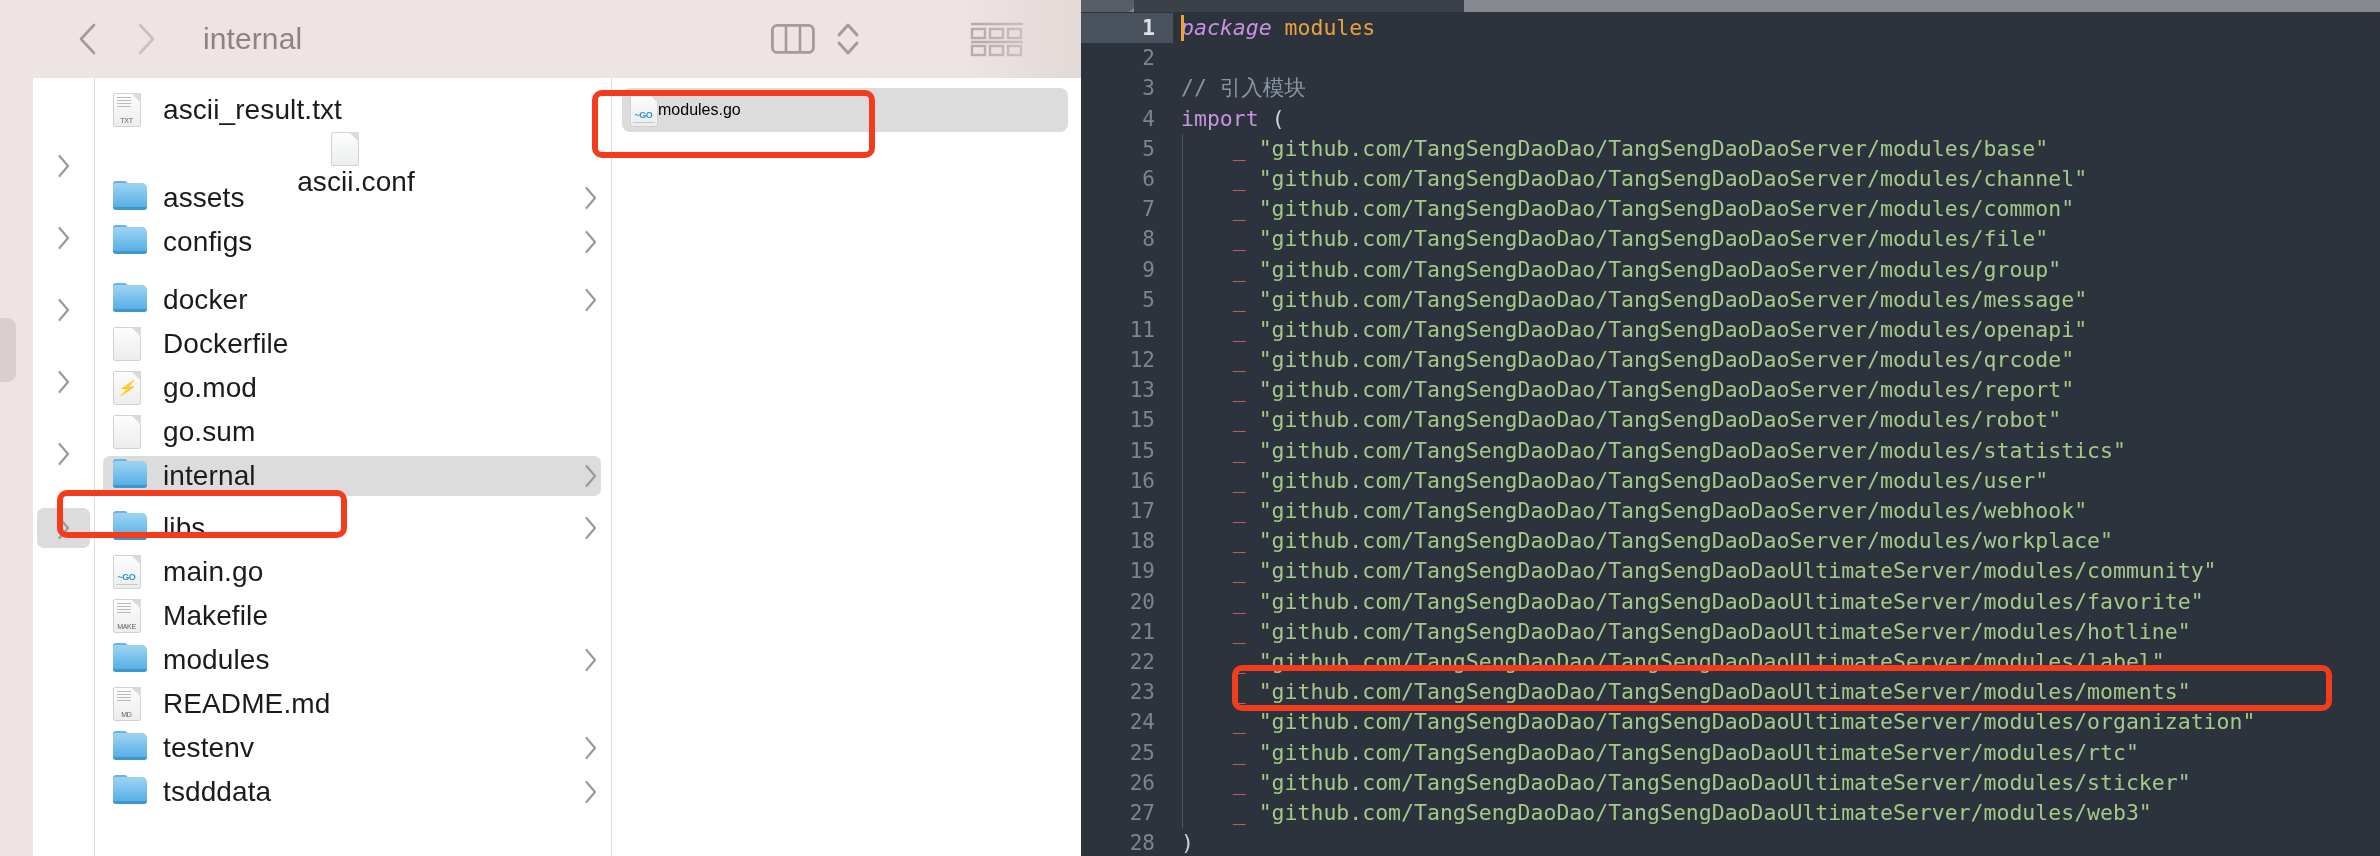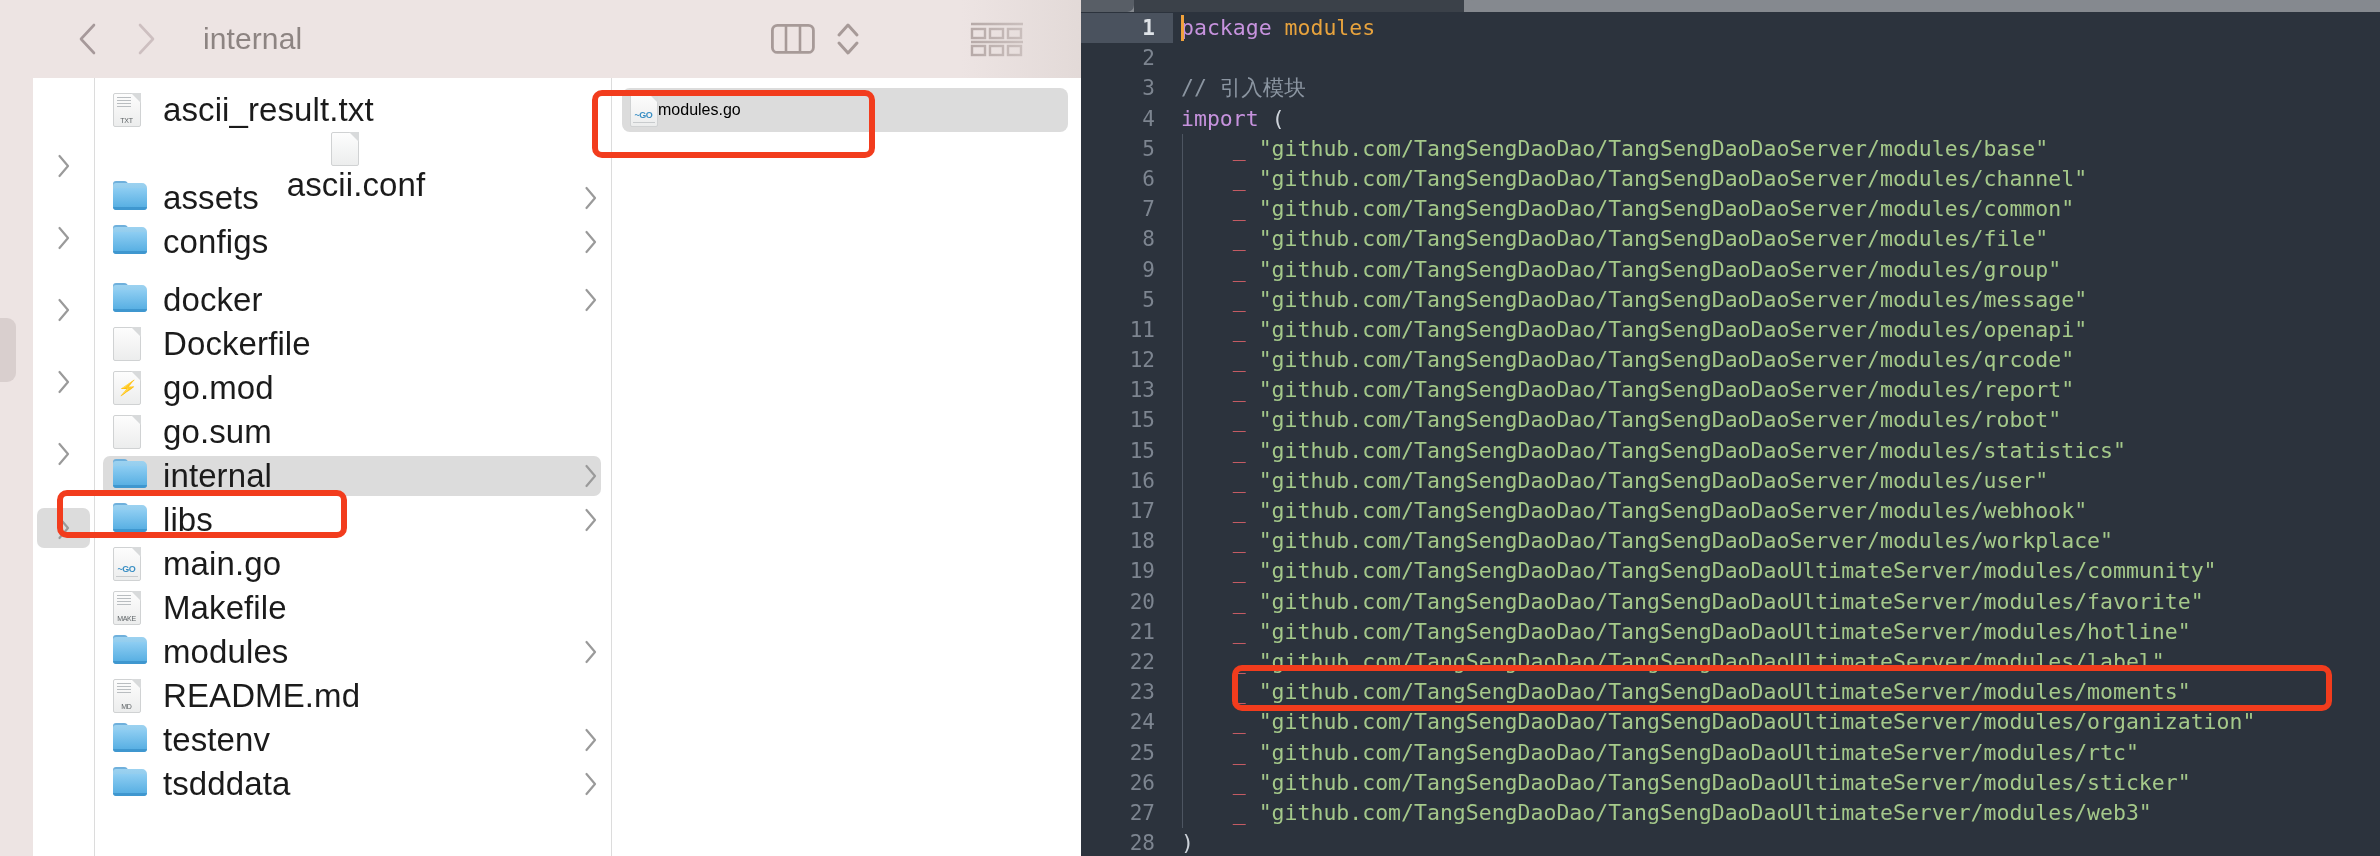--- a/index.html
+++ b/index.html
@@ -90,21 +90,21 @@
     padding: 0 12px 0 18px;
     position: relative;
   }
   .row.selected { }
   .row .sel-bg {
     position: absolute; left: 8px; right: 10px; top: 2px; bottom: 2px;
     background: #dcdcdc; border-radius: 7px;
   }
   .row .ricon { width: 34px; height: 34px; flex: 0 0 34px; margin-right: 16px; position: relative; z-index: 2; }
   .row .rname {
-    font-size: 33px; color: #1b1b1b; white-space: nowrap;
+    font-size: 28px; color: #1b1b1b; white-space: nowrap;
     position: relative; z-index: 2; letter-spacing: 0.1px;
   }
   .row .rchev { margin-left: auto; position: relative; z-index: 2; display: flex; align-items: center; }
 
   
   .col-prev .prow { height: 44px; display: flex; align-items: center; justify-content: center; position: relative; }
   .col-prev .prow .pbg {
     position: absolute; left: 4px; right: 4px; top: 2px; bottom: 2px;
     background: #dcdcdc; border-radius: 7px;
   }
@@ -170,21 +170,21 @@
   .gutter.active-num { color: #dfe3e8; font-weight: bold; }
   .ln-hl {
     position: absolute; left: 0; top: 0; width: 92px; height: 30.2px;
     background: #4a525e;
   }
   .indent-guide {
     position: absolute; left: 101px; top: 0; width: 1px; height: 30.2px;
     background: #4d5561;
   }
   .ctext { position: relative; z-index: 2; padding-left: 8px; }
-  .k-pkg   { color: #c793de; }
+  .k-pkg   { color: #c793de; font-style: italic; }
   .k-kw    { color: #c793de; }
   .k-name  { color: #e8a33d; }
   .k-cmt   { color: #8b95a1; }
   .k-str   { color: #a5c98a; }
   .k-blank { color: #e0636b; }
   .k-punc  { color: #cdd3da; }
   .cursor {
     position: absolute; left: 100px; top: 2px;
     width: 3px; height: 26px; background: #f0a23c; z-index: 3;
   }
@@ -455,21 +455,21 @@
                 <div class="front"></div>
               </div>
             </div>
             <div class="rname">internal</div>
             <div class="rchev">
               <svg width="16" height="26" viewBox="0 0 16 26">
                 <path d="M3.5 3 L12 13 L3.5 23" fill="none" stroke="#9a9a9a" stroke-width="2.2" stroke-linecap="round" stroke-linejoin="round"></path>
               </svg>
             </div>
           </div>
-          <div class="row" style="margin-top: 0px;">
+          <div class="row" style="margin-top: 8px;">
             <div class="ricon">
               <div class="folder-icon">
                 <div class="tab"></div>
                 <div class="back"></div>
                 <div class="front"></div>
               </div>
             </div>
             <div class="rname">libs</div>
             <div class="rchev">
               <svg width="16" height="26" viewBox="0 0 16 26">

